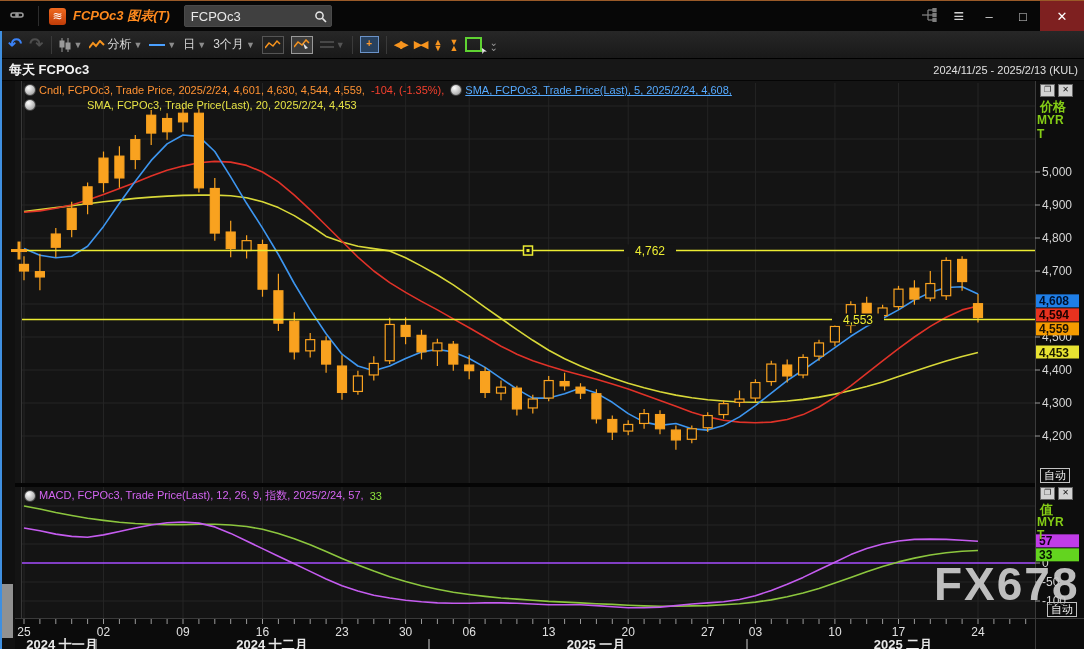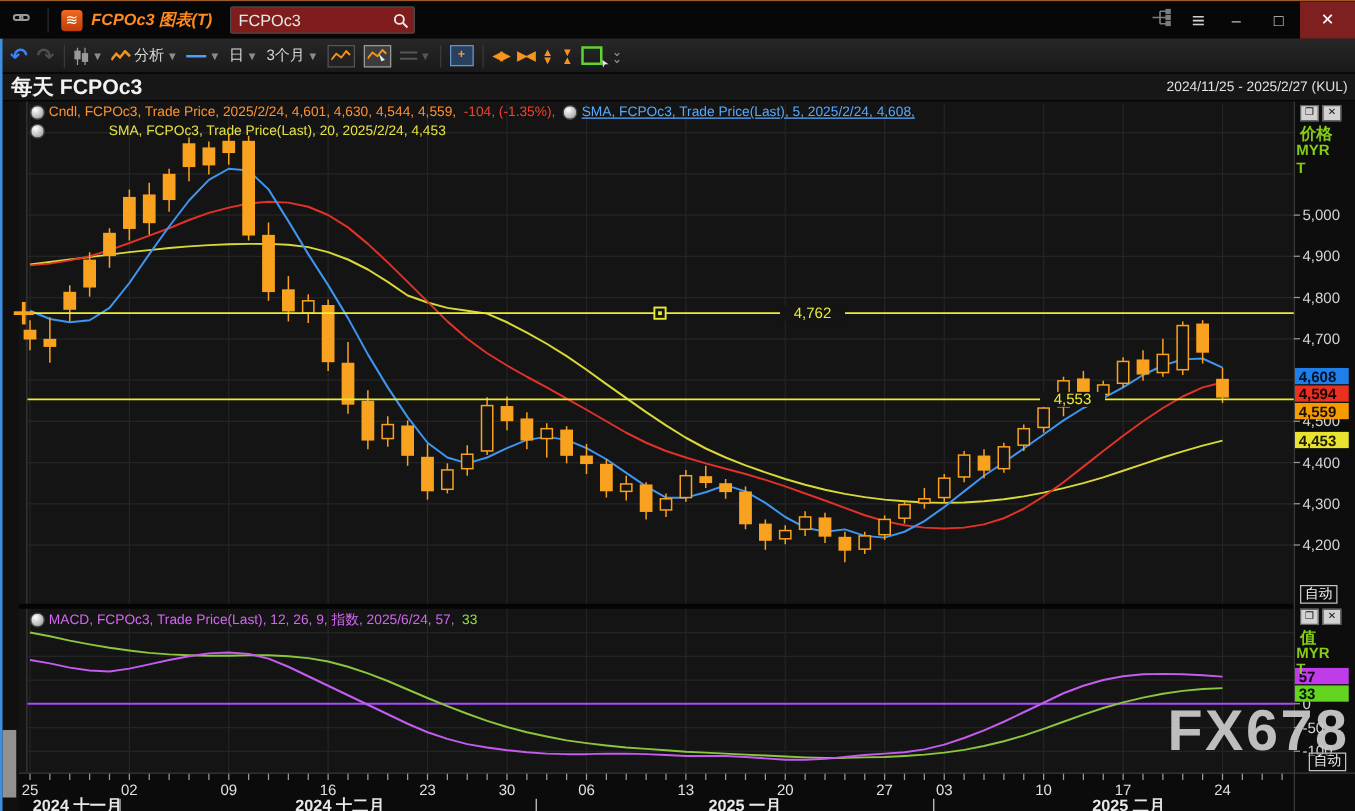--- a/index.html
+++ b/index.html
@@ -6,21 +6,21 @@
   #stage{position:relative;width:1084px;height:649px;background:#0d0d0d;overflow:hidden;
          font-family:"Liberation Sans","DejaVu Sans",sans-serif;border-top:1px solid #9a5a28;}
   .abs{position:absolute;}
   
   #titlebar{left:0;top:0;width:1084px;height:30px;background:#070707;border-bottom:1px solid #262626;
             display:flex;align-items:center;}
   .tb-sep{width:1px;height:20px;background:#2c2c2c;margin:0 6px;}
   #app-icon{width:17px;height:17px;border-radius:3px;background:linear-gradient(#f06a20,#c03c08);
             color:#fff;font-size:12px;line-height:16px;text-align:center;margin:0 7px 0 4px;}
   #tab-title{color:#ff8a1e;font-weight:bold;font-size:13px;margin-right:14px;font-style:italic;}
-  #search-box{display:flex;align-items:center;background:#7f1d1d;border:1px solid #4a4a4a;border-radius:2px;
+  #search-box{display:flex;align-items:center;background:#404040;border:1px solid #4a4a4a;border-radius:2px;
               height:20px;width:138px;padding:0 4px;}
   #search-input{flex:1;background:transparent;border:0;outline:0;color:#e8e8e8;font-size:13px;
                 font-family:inherit;width:100px;}
   #tb-right{margin-left:auto;display:flex;align-items:center;height:30px;}
   .winbtn{width:34px;height:30px;display:flex;align-items:center;justify-content:center;
           color:#cfcfcf;font-size:13px;}
   #close-btn{width:44px;background:#7e2020;color:#fff;}
   .dimicon{color:#8a8a8a;font-size:15px;margin:0 8px;}
   
   #toolbar{left:0;top:30px;width:1084px;height:28px;background:linear-gradient(#272727,#191919);
@@ -36,21 +36,21 @@
   .gridico{width:17px;height:15px;background:#28415e;border:1px solid #6b93c9;color:#ff9a2e;
            font-size:10px;line-height:13px;text-align:center;font-weight:bold;}
   .oarrow{color:#f7941e;font-size:11px;letter-spacing:-2px;font-weight:bold;}
   .vstack{display:inline-flex;flex-direction:column;line-height:6px;font-size:9px;color:#f7941e;letter-spacing:0;}
   .selbox{width:13px;height:11px;border:2px solid #5fd332;display:inline-block;position:relative;}
   .selbox:after{content:"➤";position:absolute;right:-6px;bottom:-5px;color:#e8e8e8;font-size:8px;transform:rotate(-120deg);}
   .chev2{display:inline-flex;flex-direction:column;line-height:5px;color:#9a9a9a;font-size:10px;}
   
   #chart-header{left:0;top:58px;width:1084px;height:22px;background:#171717;border-bottom:1px solid #050505;
                 display:flex;align-items:center;box-sizing:border-box;}
-  #hdr-left{color:#f2f2f2;font-size:17px;font-weight:bold;margin-left:9px;}
+  #hdr-left{color:#f2f2f2;font-size:13px;font-weight:bold;margin-left:9px;}
   #hdr-right{color:#e0e0e0;font-size:11px;margin-left:auto;margin-right:6px;}
   
   .legend{left:24px;display:flex;align-items:center;gap:6px;font-size:11px;white-space:nowrap;z-index:4;}
   .litem{display:inline-flex;align-items:center;gap:3px;text-align:center;}
   .clk{width:10px;height:10px;border-radius:50%;border:1px solid #444;
        background:radial-gradient(circle at 35% 30%,#ffffff,#b5b5b5 65%,#7d7d7d);display:inline-block;}
   .rp{color:#84cc16;font-weight:bold;z-index:4;}
   .autobox{border:1px solid #c2c2c2;background:rgba(12,12,12,.55);color:#f2f2f2;font-size:11px;
            padding:0 3px;line-height:13px;z-index:4;}
   .miniwin{width:13px;height:11px;background:#d2d2d2;border:1px solid #666;color:#141414;font-size:8px;
@@ -596,21 +596,21 @@
       </span>
     <span class="selbox"></span>
     <span class="chev2">
         <span>⌄</span>
         <span>⌄</span>
       </span>
   </div>
 
   <div id="chart-header" class="abs">
     <span id="hdr-left">每天 FCPOc3</span>
-    <span id="hdr-right">2024/11/25 - 2025/2/27 (KUL)</span>
+    <span id="hdr-right">2024/11/25 - 2025/2/13 (KUL)</span>
   </div>
 
   <div class="legend abs" id="legend1" style="top:83px;">
       <span class="litem">
         <span class="clk"></span>
         <span style="color: rgb(255, 146, 51);">Cndl, FCPOc3, Trade Price, 2025/2/24, 4,601, 4,630, 4,544, 4,559,</span>
       </span>
       <span class="litem">
         <span style="color: rgb(245, 64, 46);">-104, (-1.35%),</span>
       </span>
@@ -621,21 +621,21 @@
     </div>
   <div class="legend abs" id="legend2" style="top:98px;">
       <span class="litem">
         <span class="clk"></span>
         <span style="color: rgb(230, 227, 69); margin-left: 48px;">SMA, FCPOc3, Trade Price(Last),  20, 2025/2/24, 4,453</span>
       </span>
     </div>
   <div class="legend abs" id="legend3" style="top:487px;">
       <span class="litem">
         <span class="clk"></span>
-        <span style="color: rgb(212, 101, 242);">MACD, FCPOc3, Trade Price(Last),  12, 26, 9, 指数, 2025/6/24, 57,</span>
+        <span style="color: rgb(212, 101, 242);">MACD, FCPOc3, Trade Price(Last),  12, 26, 9, 指数, 2025/2/24, 57,</span>
       </span>
       <span class="litem">
         <span style="color: rgb(140, 226, 60);">33</span>
       </span>
     </div>
 
   <div class="abs" style="left:1040px;top:83px;display:flex;gap:3px;z-index:4;">
     <span class="miniwin">❐</span>
     <span class="miniwin">✕</span>
   </div>

